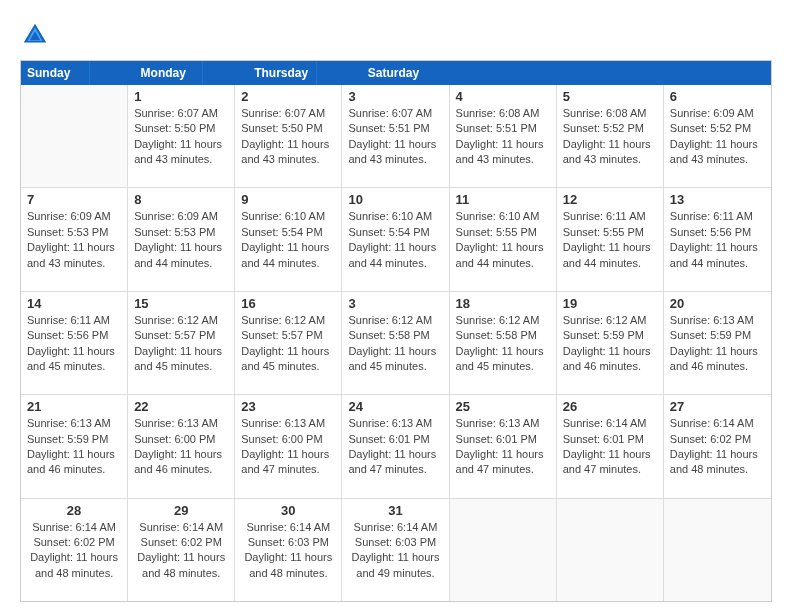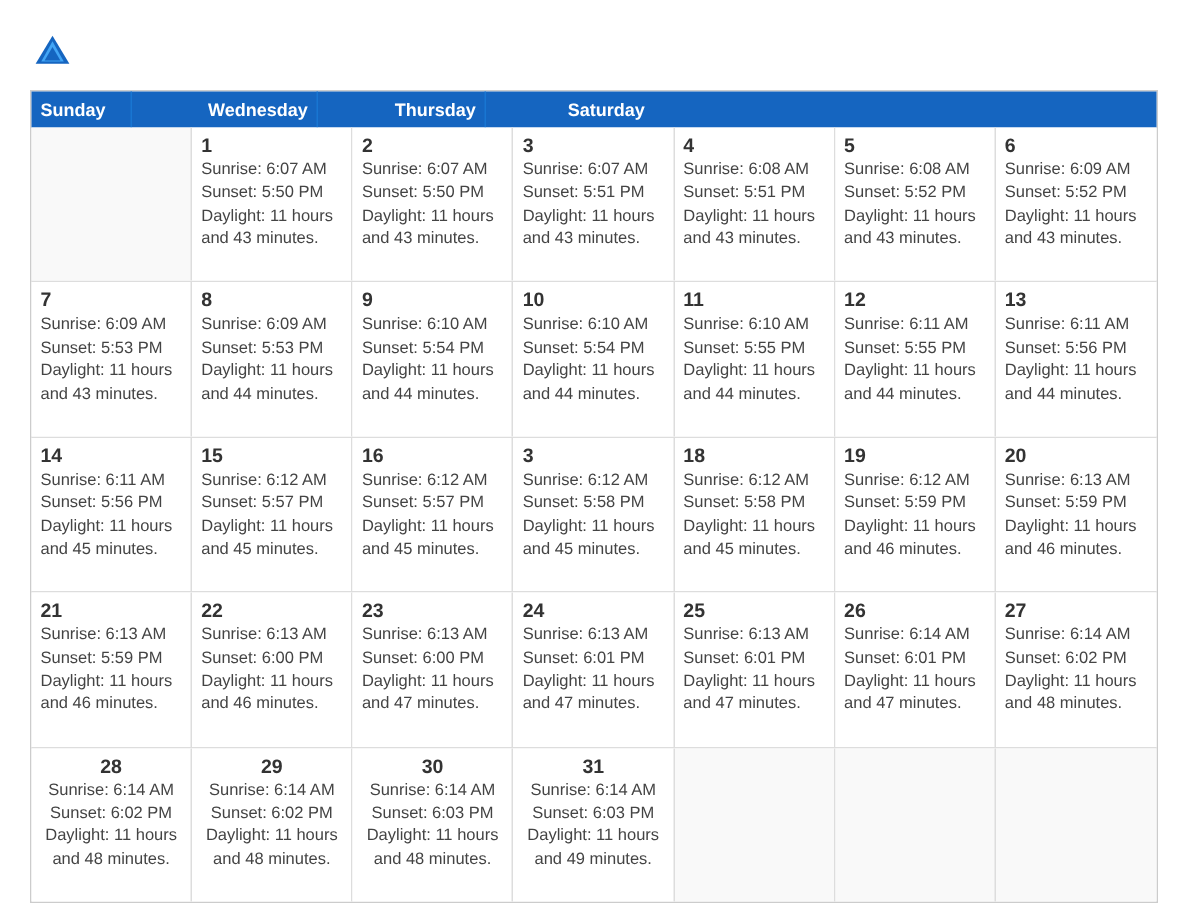--- a/index.html
+++ b/index.html
@@ -68,21 +68,21 @@
       gap: 45px;
     }
     .cal-header-cell {
       color: #fff;
       font-weight: bold;
       font-size: 12px;
       padding: 5px 6px;
       text-align: left;
       border-right: 1px solid #1976D2;
     }
-    .cal-header-cell:last-child { border-right: none; text-align: right; }
+    .cal-header-cell:last-child { border-right: none; }
     .cal-body {
       flex: 1;
       display: flex;
       flex-direction: column;
     }
     .cal-row {
       display: grid;
       grid-template-columns: repeat(7, 1fr);
       flex: 1;
       border-bottom: 1px solid #ddd;
@@ -132,21 +132,21 @@
     </div>
     <div class="title-area">
       <div class="month-year"></div>
       <div class="location"></div>
     </div>
   </div>
 
   <div class="calendar outer-border">
     <div class="cal-header">
     <div class="cal-header-cell">Sunday</div>
-        <div class="cal-header-cell">Wednesday</div>
+        <div class="cal-header-cell">Monday</div>
         <div class="cal-header-cell">Thursday</div>
         <div class="cal-header-cell">Saturday</div>
       </div>
     <div class="cal-body">
     <div class="cal-row">
           <div class="cal-cell empty"></div>
           <div class="cal-cell">
             <div class="day-num">1</div>
             <div class="day-info">Sunrise: 6:07 AM<br>Sunset: 5:50 PM<br>Daylight: 11 hours<br>and 43 minutes.</div>
           </div>

